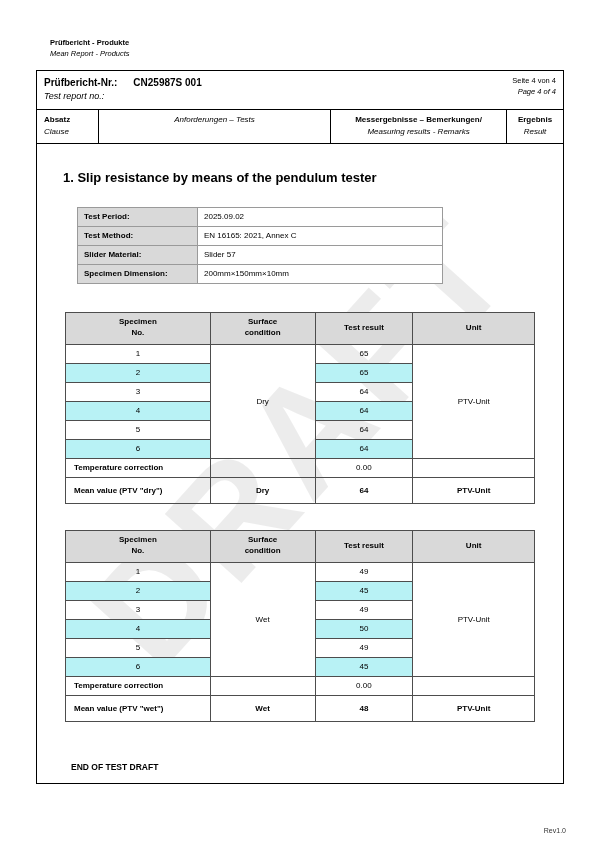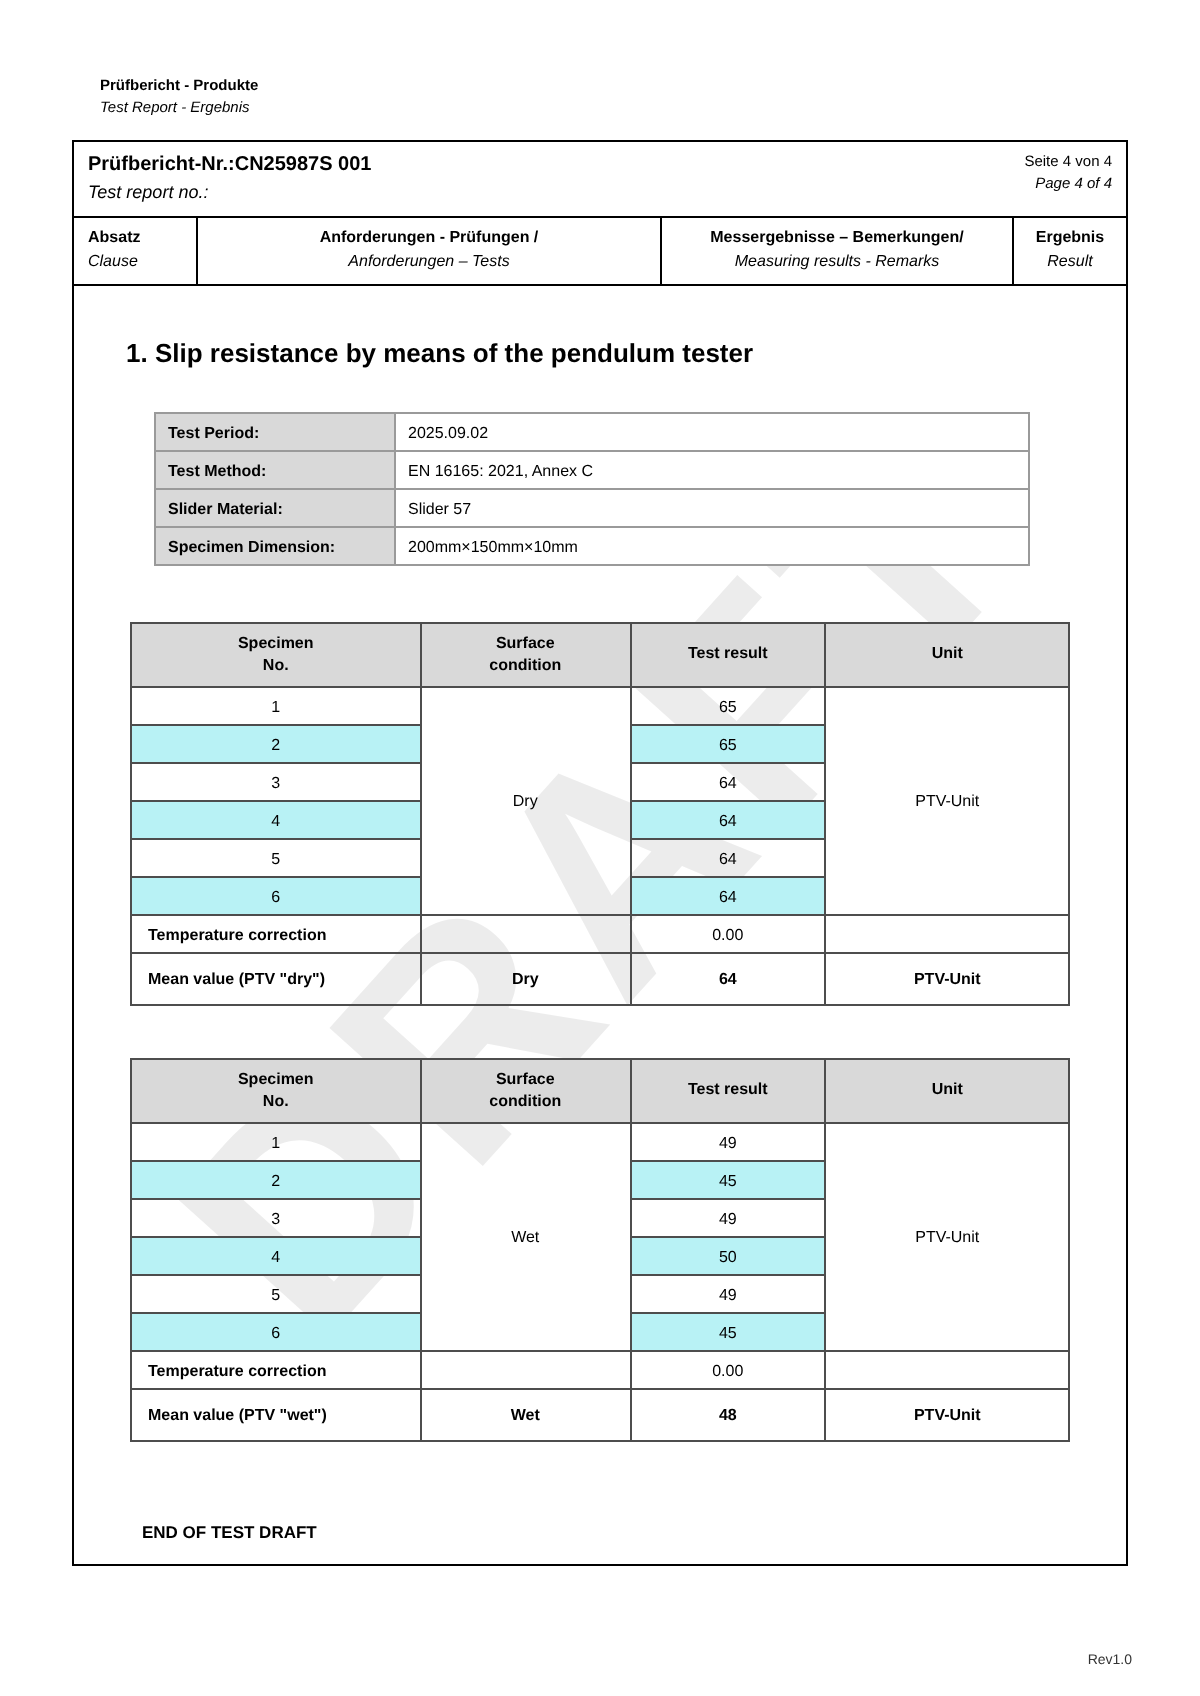--- a/index.html
+++ b/index.html
@@ -64,21 +64,21 @@
   
   .titlebox {
     border: 1px solid #000;
     display: flex;
     justify-content: space-between;
     align-items: stretch;
     padding: 4px 7px 5px 7px;
   }
   .titlebox .left { font-size: 9px; line-height: 1.5; }
   .titlebox .left .de { font-weight: bold; font-size: 10px; margin-top: 44px; }
-  .titlebox .left .num { font-weight: bold; font-size: 10px; }
+  .titlebox .left .num { font-weight: bold; font-size: 10px; margin-left: 16px; }
   .titlebox .left .en { font-style: italic; font-size: 9px; }
   .titlebox .right {
     font-size: 7.5px;
     text-align: right;
     line-height: 1.5;
   }
   .titlebox .right .en { font-style: italic; }
 
   
   .colhead {
@@ -110,21 +110,21 @@
   h1.section {
     font-size: 13px;
     font-weight: bold;
     margin: 0 0 22px 0;
     color: #000;
   }
 
   
   table { border-collapse: collapse; }
   .info-table {
-    width: 438px;
+    width: 366px;
     margin: 0 0 28px 14px;
     font-size: 8px;
   }
   .info-table td {
     border: 1px solid #9a9a9a;
     height: 19px;
     padding: 2px 6px;
   }
   .info-table td.k {
     width: 120px;
@@ -184,21 +184,21 @@
 
 <div class="page">
 
   <div class="watermark">DRAFT</div>
 
   <div class="content">
 
     <div class="top-header">
       <div class="rep-title">
         <div class="de">Prüfbericht - Produkte</div>
-        <div class="en">Test Report - Ergebnis</div>
+        <div class="en">Mean Report - Products</div>
       </div>
     </div>
 
     <div class="titlebox">
       <div class="left">
         <div>
           <span class="de">Prüfbericht-Nr.:</span><span class="num">CN25987S 001</span>
         </div>
         <div class="en">Test report no.:</div>
       </div>
@@ -207,21 +207,20 @@
         <div class="en">Page 4 of 4</div>
       </div>
     </div>
 
     <div class="colhead">
       <div class="c1">
         <div class="de">Absatz</div>
         <div class="en">Clause</div>
       </div>
       <div class="c2">
-        <div class="de">Anforderungen - Prüfungen /</div>
         <div class="en">Anforderungen – Tests</div>
       </div>
       <div class="c3">
         <div class="de">Messergebnisse – Bemerkungen/</div>
         <div class="en">Measuring results - Remarks</div>
       </div>
       <div class="c4">
         <div class="de">Ergebnis</div>
         <div class="en">Result</div>
       </div>

